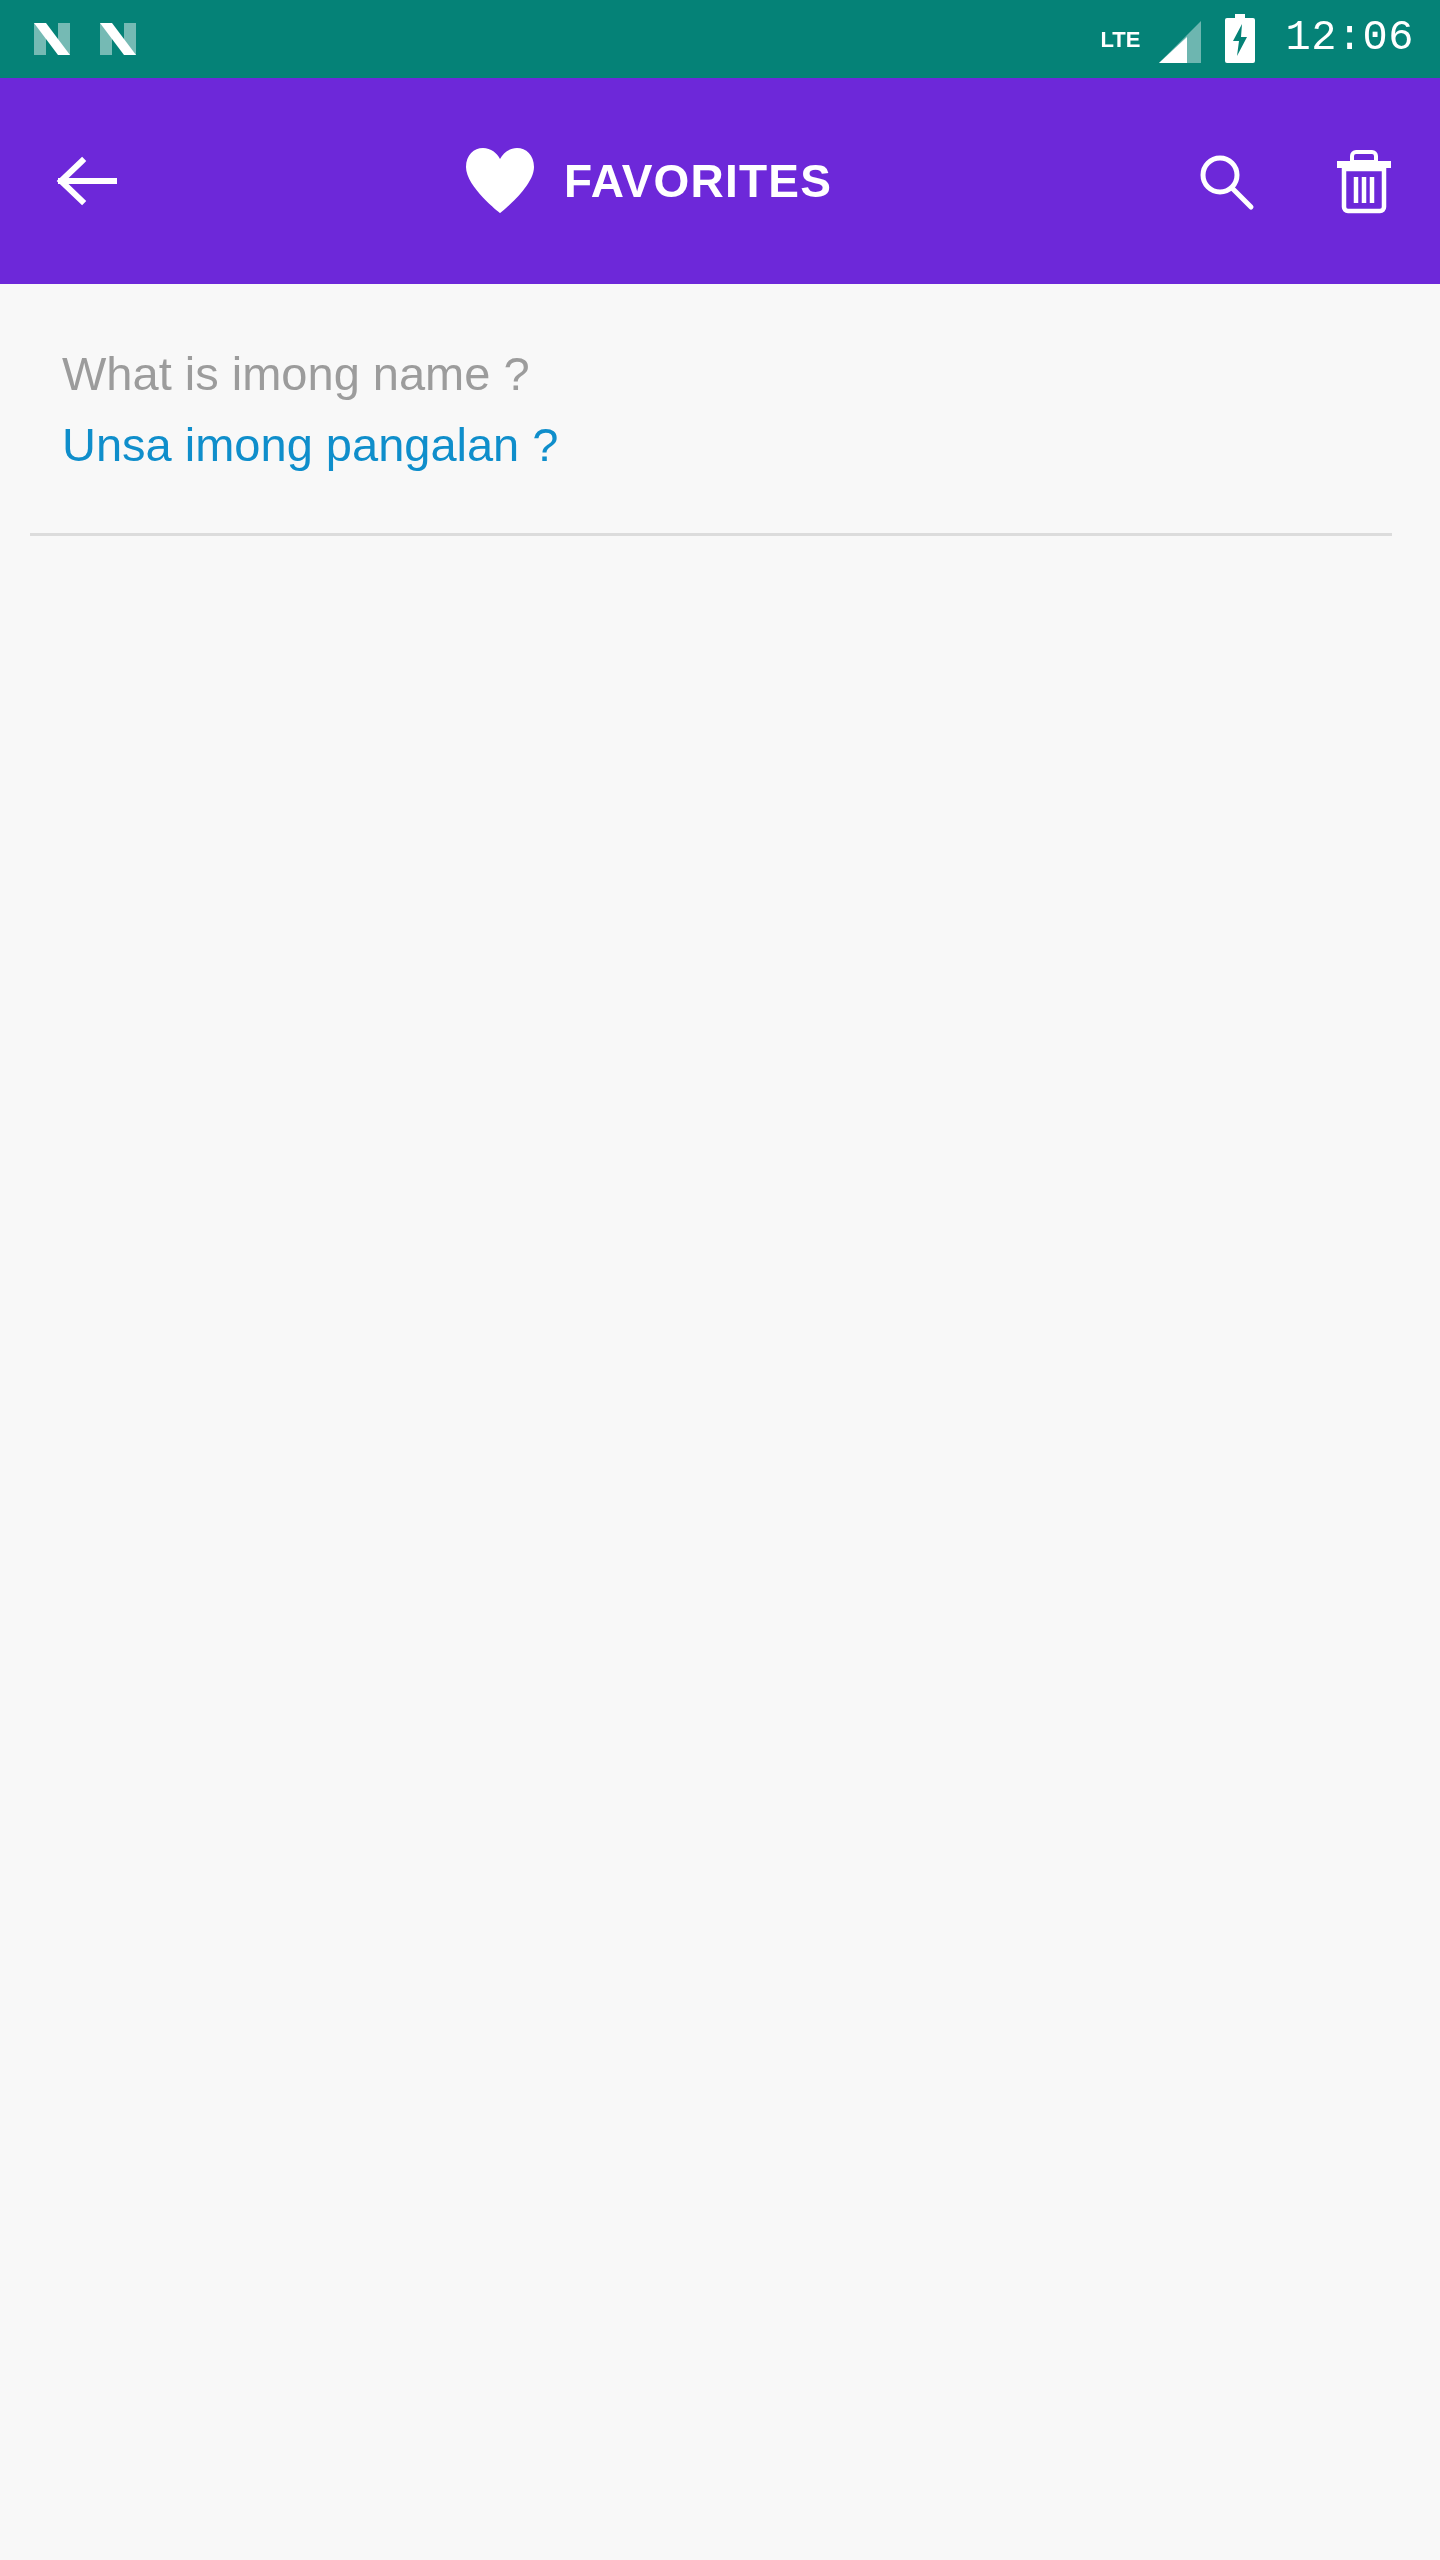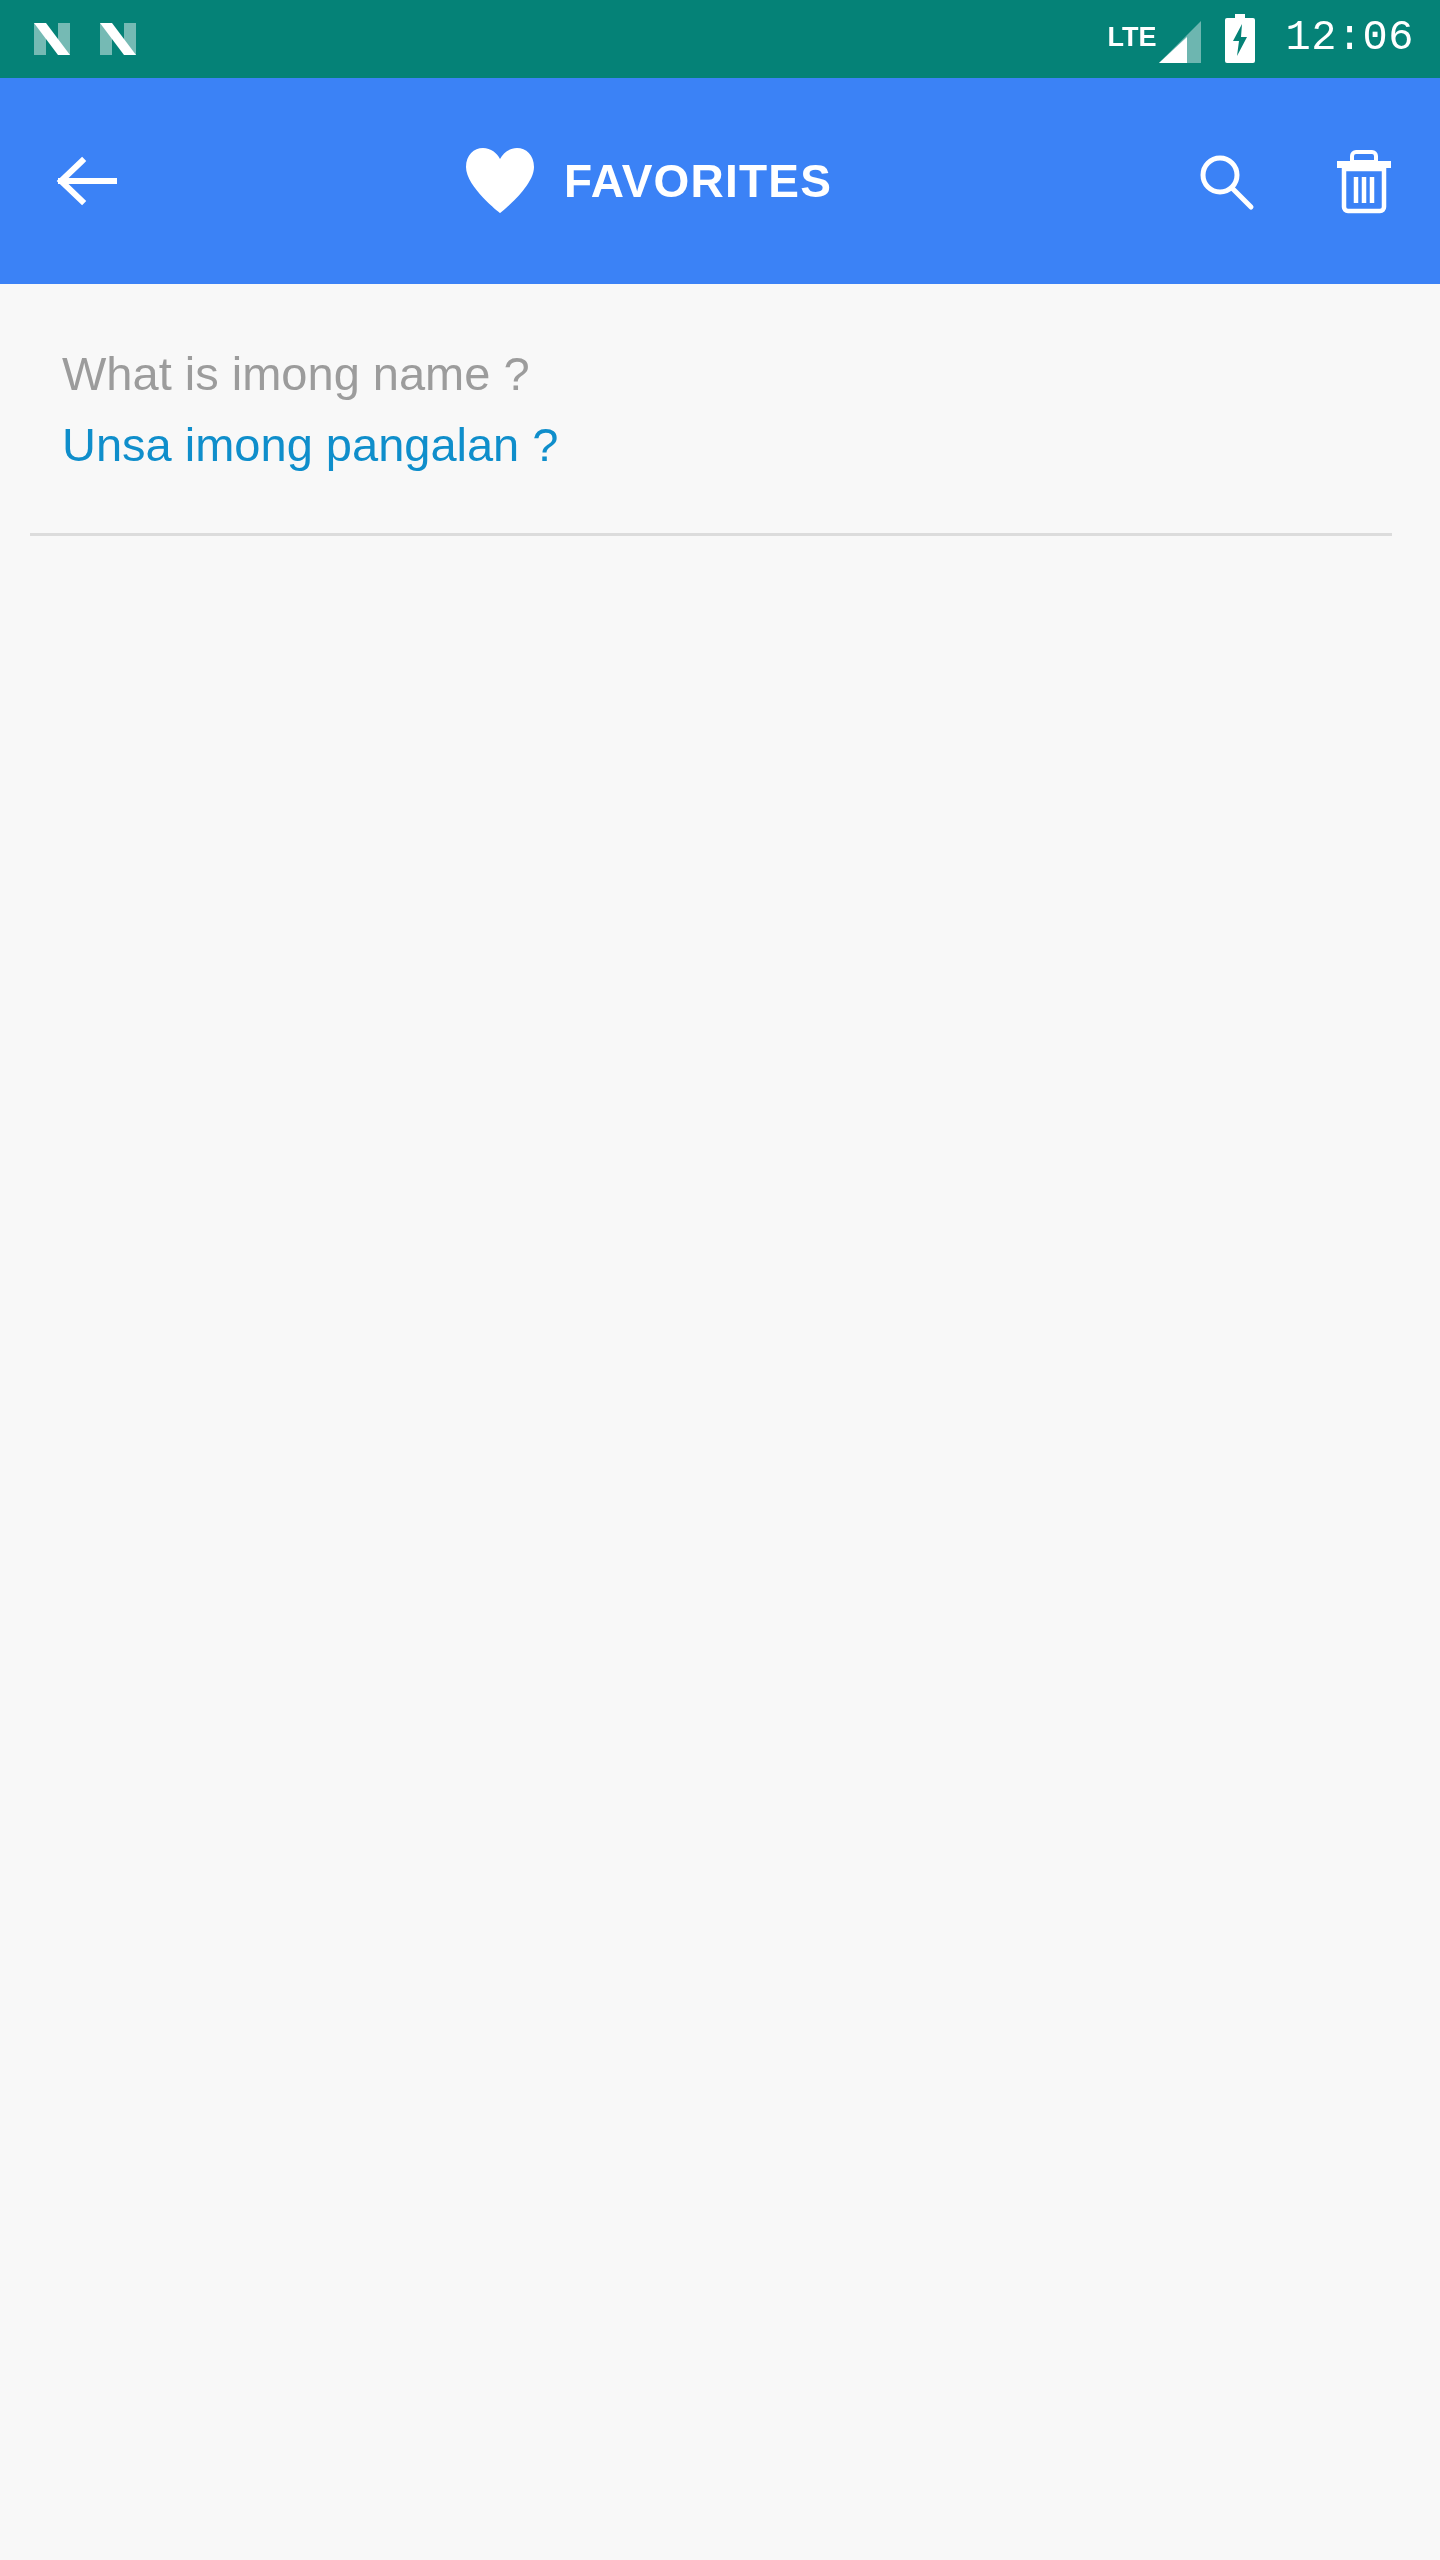--- a/index.html
+++ b/index.html
@@ -51,28 +51,28 @@
     display: block;
   }
   .lte-signal {
     display: flex;
     align-items: flex-end;
     gap: 0px;
     position: relative;
     height: 52px;
   }
   .lte-label {
-    font-size: 27px;
+    font-size: 22px;
     font-weight: bold;
     color: #ffffff;
     letter-spacing: 0px;
     line-height: 1;
     position: relative;
     top: -14px;
-    margin-right: 1px;
+    margin-right: 17px;
     font-family: "Liberation Sans", sans-serif;
   }
   .signal-tri {
     width: 46px;
     height: 46px;
     display: block;
   }
   .battery-ic {
     width: 34px;
     height: 50px;
@@ -84,21 +84,21 @@
     font-family: Liberation Mono, monospace;
     letter-spacing: 0.5px;
     line-height: 1;
     padding-bottom: 2px;
     margin-left: 8px;
   }
 
   
   .app-bar {
     height: 206px;
-    background: #3b82f6;
+    background: #6d28d9;
     display: flex;
     align-items: center;
     padding: 0 34px 0 44px;
     box-sizing: border-box;
     flex: 0 0 auto;
     position: relative;
   }
   .back-btn {
     width: 86px;
     height: 86px;

